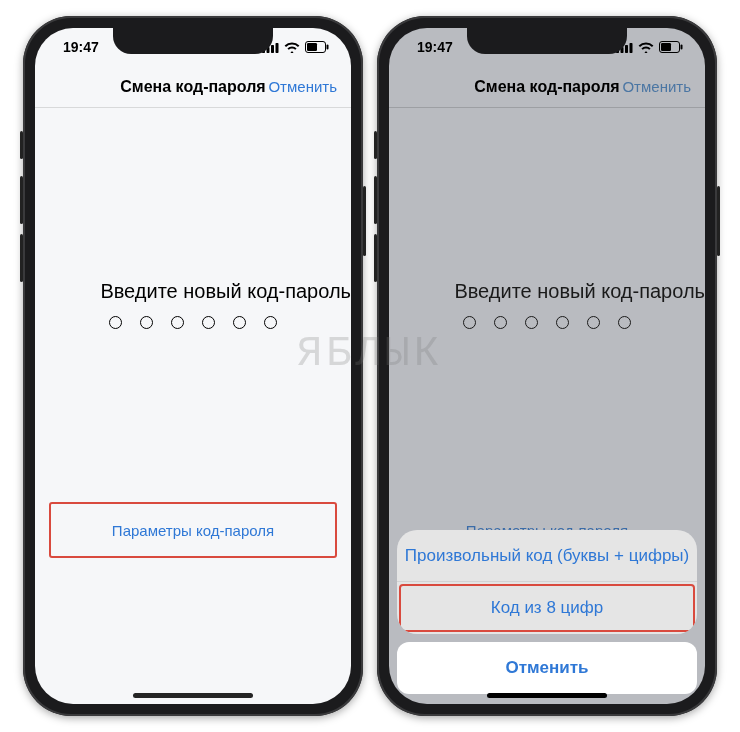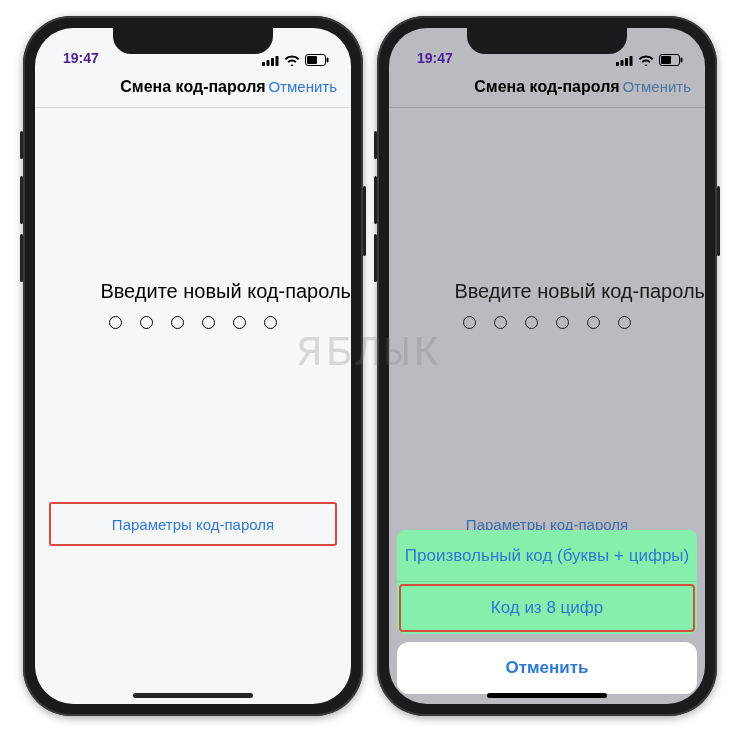--- a/index.html
+++ b/index.html
@@ -70,26 +70,26 @@
     height: 26px;
     background: #1b1b1d;
     border-bottom-left-radius: 18px;
     border-bottom-right-radius: 18px;
     z-index: 10;
   }
 
   .status-bar {
     height: 38px;
     display: flex;
-    align-items: flex-end;
+    align-items: center;
     justify-content: space-between;
     padding: 0 22px 0 28px;
     font-size: 14px;
     font-weight: 600;
-    color: #4c1d95;
+    color: #000000;
   }
   .status-icons {
     display: flex;
     align-items: center;
     gap: 5px;
   }
   .status-icons svg { display:block; }
 
   .nav-bar {
     position: relative;
@@ -147,21 +147,21 @@
     border-radius: 50%;
     border: 1.4px solid #000;
   }
   .screen.dim .dot { border-color: #1a1a1a; }
 
   .params-btn {
     position: absolute;
     left: 14px;
     right: 14px;
     top: 394px;
-    height: 44px;
+    height: 56px;
     display: flex;
     align-items: center;
     justify-content: center;
     font-size: 15px;
     color: #2f78d6;
     border-radius: 3px;
   }
   .params-btn.highlight {
     border: 2px solid #d94a3e;
   }
@@ -170,22 +170,22 @@
   .action-sheet {
     position: absolute;
     left: 8px;
     right: 8px;
     bottom: 10px;
     display: flex;
     flex-direction: column;
     gap: 8px;
   }
   .sheet-group {
-    background: #86efac;
-    border-radius: 8px;
+    background: #e5e5e5;
+    border-radius: 20px;
     overflow: hidden;
   }
   .sheet-item {
     height: 52px;
     display: flex;
     align-items: center;
     justify-content: center;
     font-size: 17px;
     color: #2f78d6;
     border-bottom: 1px solid rgba(0,0,0,0.08);

